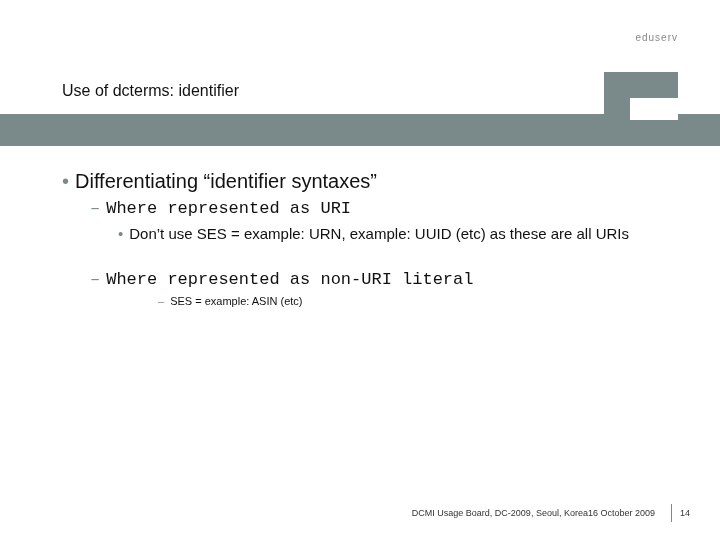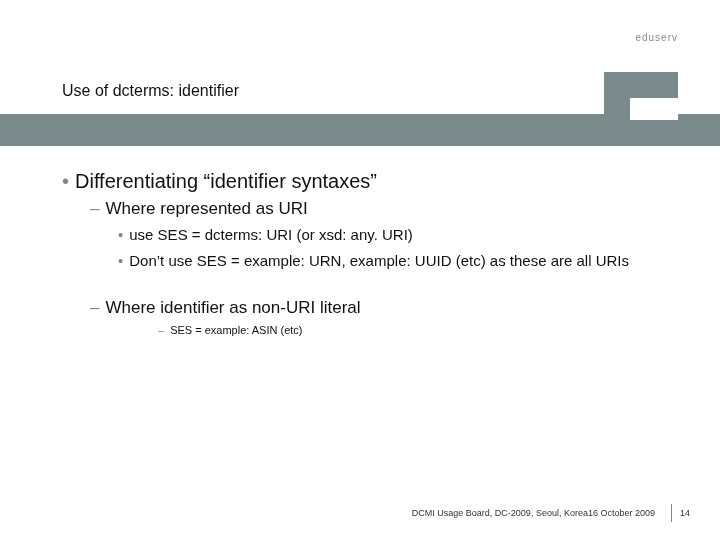--- a/index.html
+++ b/index.html
@@ -69,20 +69,21 @@
   }
   .lvl1 .dot {
     color: #7a8a8a;
     font-size: 20px;
     margin-right: 6px;
   }
   .lvl2 {
     font-size: 17px;
     margin-left: 28px;
     margin-bottom: 6px;
+    font-family: Liberation Mono, monospace;
   }
   .lvl2 .dash {
     color: #7a8a8a;
     margin-right: 6px;
   }
   .lvl3 {
     font-size: 15px;
     margin-left: 56px;
     margin-bottom: 6px;
     line-height: 1.35;
@@ -134,26 +135,25 @@
 
 <div class="title-area">
   <div class="title">Use of dcterms: identifier</div>
 </div>
 
 <div class="content">
   <div class="lvl1"><span class="dot">•</span><span>Differentiating “identifier syntaxes”</span></div>
 
   <div class="lvl2"><span class="dash">–</span><span>Where represented as URI</span></div>
 
-  <div class="lvl3"><span class="dot">•</span><span>use SES = dcterms: URI (or xsd: any. URI)</span></div>
   <div class="lvl3"><span class="dot">•</span><span>Don’t use SES = example: URN, example: UUID (etc) as these are all URIs</span></div>
 
   <div class="gap"></div>
 
-  <div class="lvl2"><span class="dash">–</span><span>Where identifier as non-URI literal</span></div>
+  <div class="lvl2"><span class="dash">–</span><span>Where represented as non-URI literal</span></div>
 
 
   <div class="lvl4"><span class="dash">–</span><span>SES = example: ASIN (etc)</span></div>
 
   <div class="gap-sm"></div>
 
 </div>
 
 <div class="footer">
   <span class="footer-left">DCMI Usage Board, DC-2009, Seoul, Korea</span>

